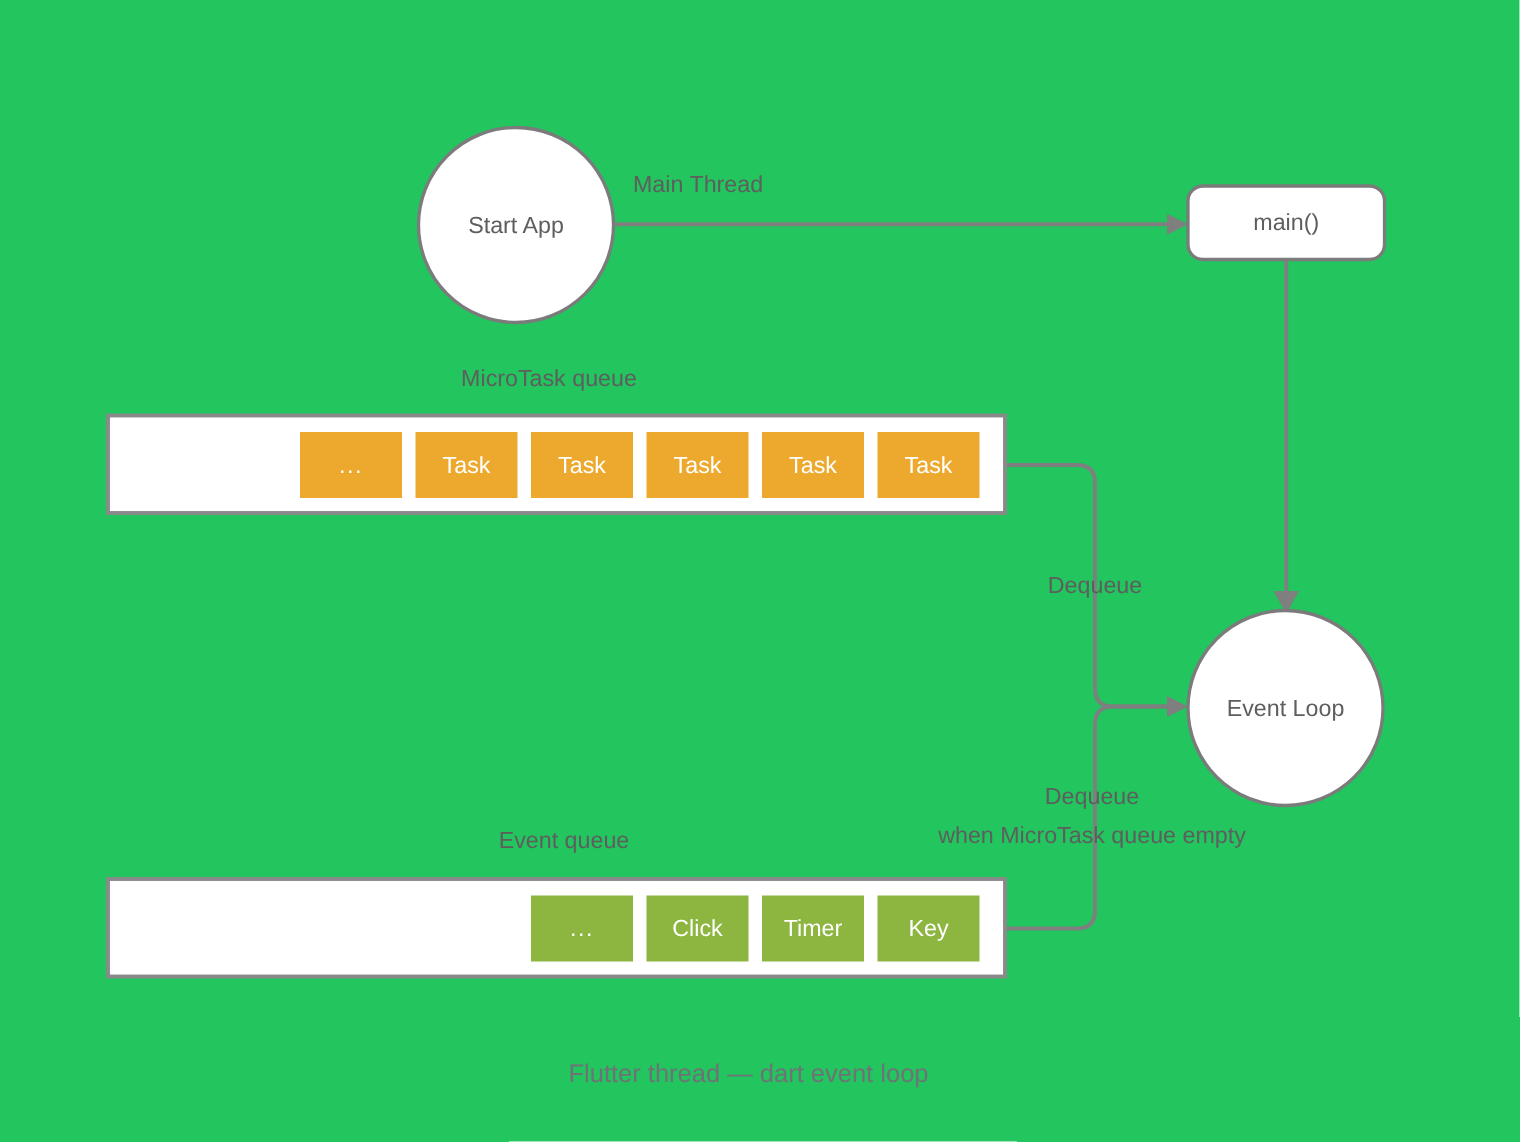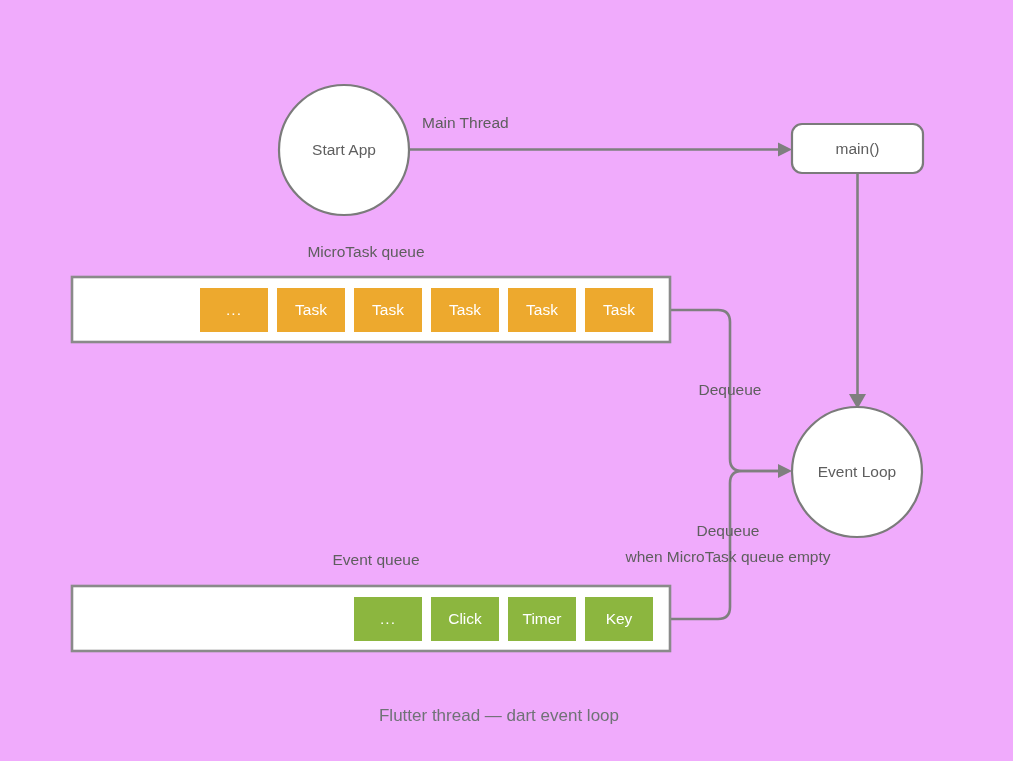--- a/index.html
+++ b/index.html
@@ -10,21 +10,21 @@
   body {
     width: 1013px;
     height: 761px;
     font-family: "Liberation Sans", sans-serif;
     overflow: hidden;
   }
   #stage {
     position: relative;
     width: 1013px;
     height: 761px;
-    background: #f0abfc;
+    background: #22c55e;
   }
   svg.diagram {
     position: absolute;
     left: 0;
     top: 0;
     width: 1013px;
     height: 761px;
   }
   .node-stroke {
     fill: #ffffff;

